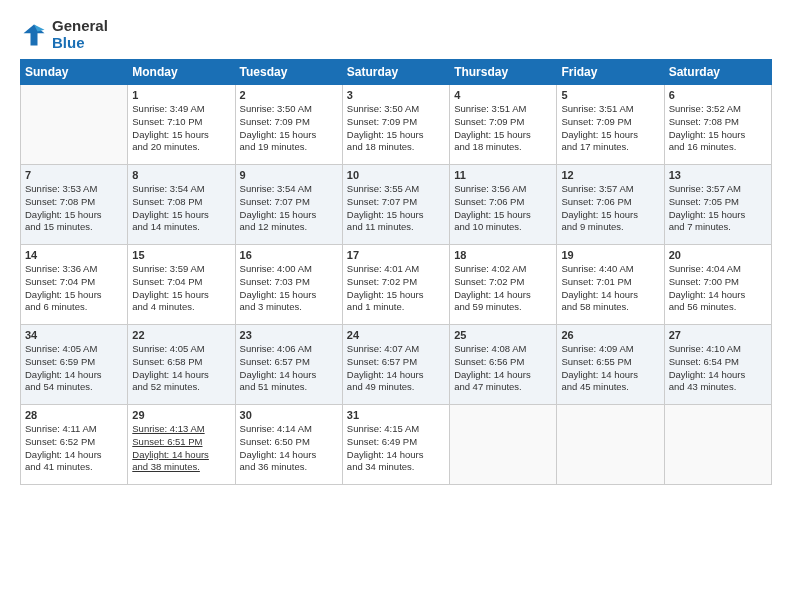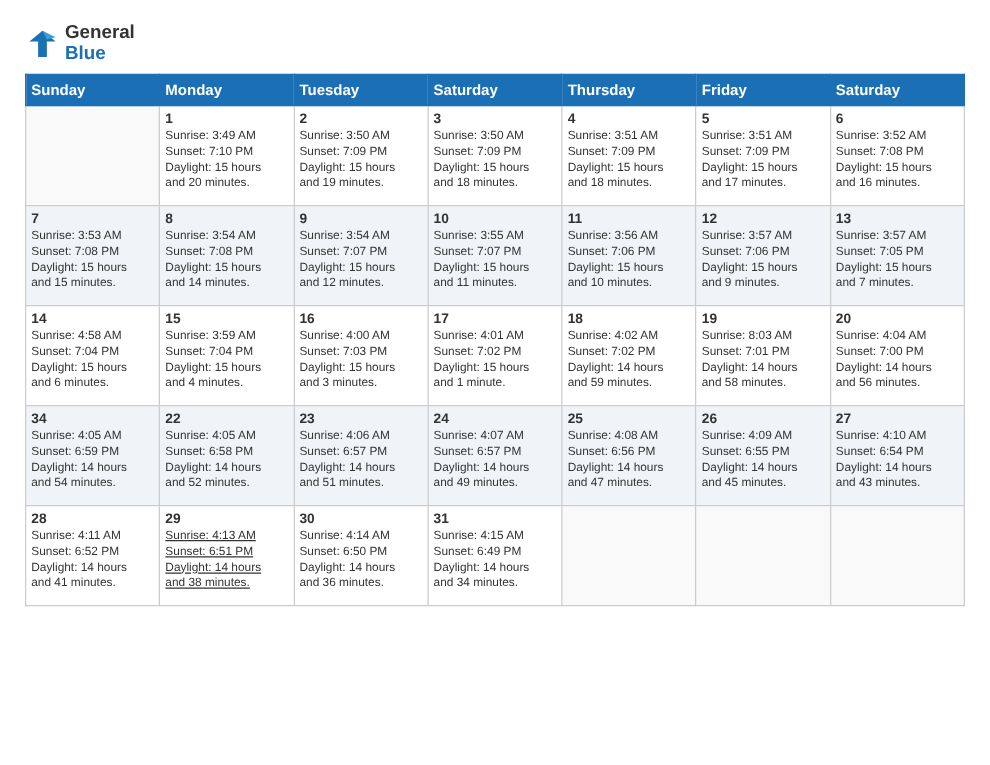--- a/index.html
+++ b/index.html
@@ -224,21 +224,21 @@
             <span class="day-num">13</span>
             <div class="cell-text" style="white-space: pre-line;">Sunrise: 3:57 AM
 Sunset: 7:05 PM
 Daylight: 15 hours
 and 7 minutes.</div>
           </td>
         </tr>
         <tr>
           <td>
             <span class="day-num">14</span>
-            <div class="cell-text" style="white-space: pre-line;">Sunrise: 4:58 AM
+            <div class="cell-text" style="white-space: pre-line;">Sunrise: 3:36 AM
 Sunset: 7:04 PM
 Daylight: 15 hours
 and 6 minutes.</div>
           </td>
           <td>
             <span class="day-num">15</span>
             <div class="cell-text" style="white-space: pre-line;">Sunrise: 3:59 AM
 Sunset: 7:04 PM
 Daylight: 15 hours
 and 4 minutes.</div>
@@ -259,21 +259,21 @@
           </td>
           <td>
             <span class="day-num">18</span>
             <div class="cell-text" style="white-space: pre-line;">Sunrise: 4:02 AM
 Sunset: 7:02 PM
 Daylight: 14 hours
 and 59 minutes.</div>
           </td>
           <td>
             <span class="day-num">19</span>
-            <div class="cell-text" style="white-space: pre-line;">Sunrise: 8:03 AM
+            <div class="cell-text" style="white-space: pre-line;">Sunrise: 4:40 AM
 Sunset: 7:01 PM
 Daylight: 14 hours
 and 58 minutes.</div>
           </td>
           <td>
             <span class="day-num">20</span>
             <div class="cell-text" style="white-space: pre-line;">Sunrise: 4:04 AM
 Sunset: 7:00 PM
 Daylight: 14 hours
 and 56 minutes.</div>

